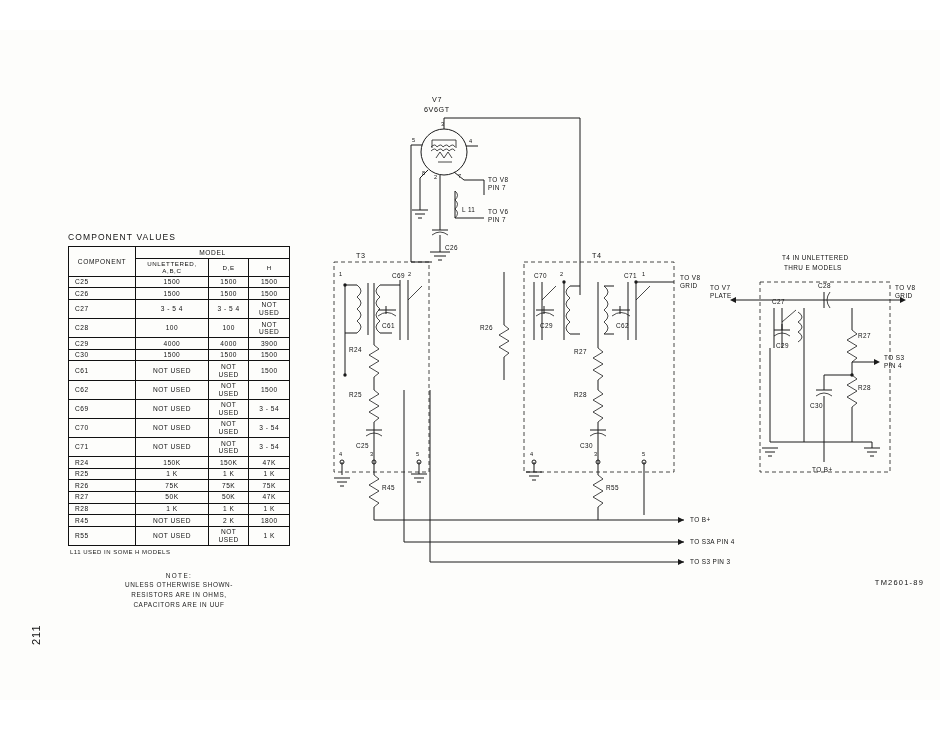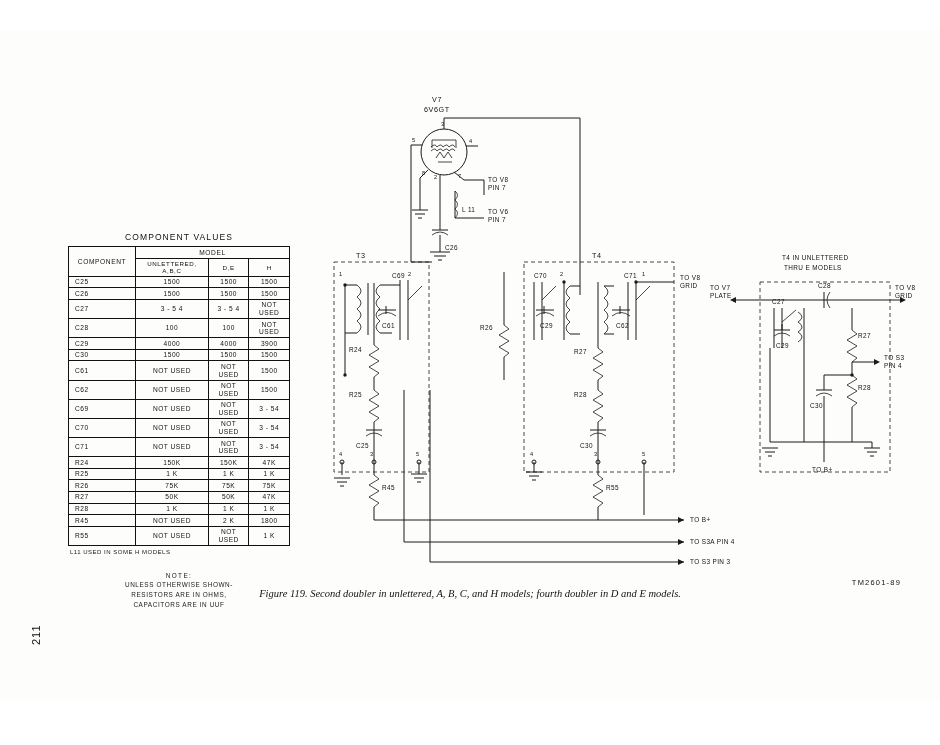--- a/index.html
+++ b/index.html
@@ -32,21 +32,21 @@
   }
 
   
   #cv-table {
     position: absolute;
     left: 68px;
     top: 232px;
     width: 222px;
   }
   #cv-title {
-    text-align: center;
+    text-align: left;
     font-size: 8.5px;
     letter-spacing: 1.1px;
     margin-bottom: 4px;
     color: #111;
   }
   table.cv {
     border-collapse: collapse;
     width: 222px;
     font-size: 6.6px;
     letter-spacing: 0.5px;
@@ -106,21 +106,21 @@
     left: 0; top: 588px;
     width: 940px;
     text-align: center;
     font-family: "Liberation Serif", serif;
     font-style: italic;
     font-size: 10.5px;
     color: #111;
   }
   #tm-number {
     position: absolute;
-    right: 39px; top: 578px;
+    right: 16px; top: 578px;
     font-size: 7.5px;
     letter-spacing: 1.2px;
     color: #111;
   }
   #page-number {
     position: absolute;
     left: 30px; top: 645px;
     font-size: 11px;
     letter-spacing: 1px;
     color: #111;
@@ -597,17 +597,16 @@
         <line x1="555" y1="362" x2="565" y2="362" class="w"></line>
         <line x1="558" y1="366" x2="562" y2="366" class="w"></line>
         <line x1="560" y1="352" x2="560" y2="358" class="w"></line>
 
         <line x1="512" y1="352" x2="512" y2="372" class="w"></line>
         <text class="lbl" x="500" y="382">TO B+</text>
       </g>
     </svg>
   </div>
 
-  <div id="caption">Figure 119.  Second doubler in unlettered, A, B, C, and H models; fourth doubler in D and E models.</div>
   <div id="tm-number">TM2601-89</div>
   <div id="page-number">211</div>
 
 </div>
 
 </body></html>

